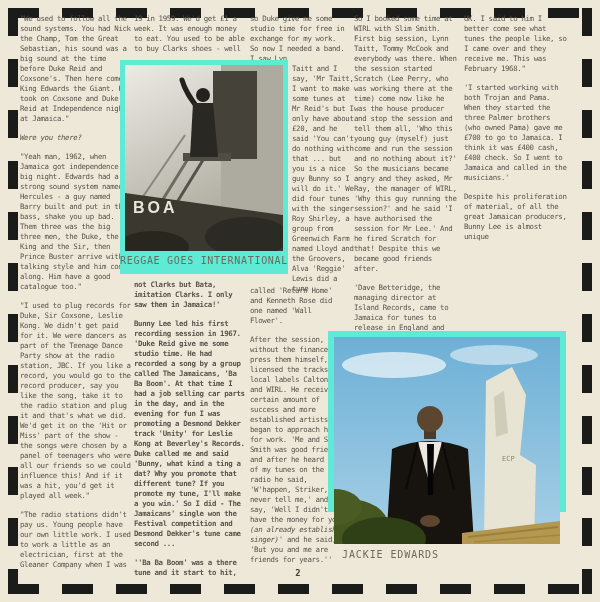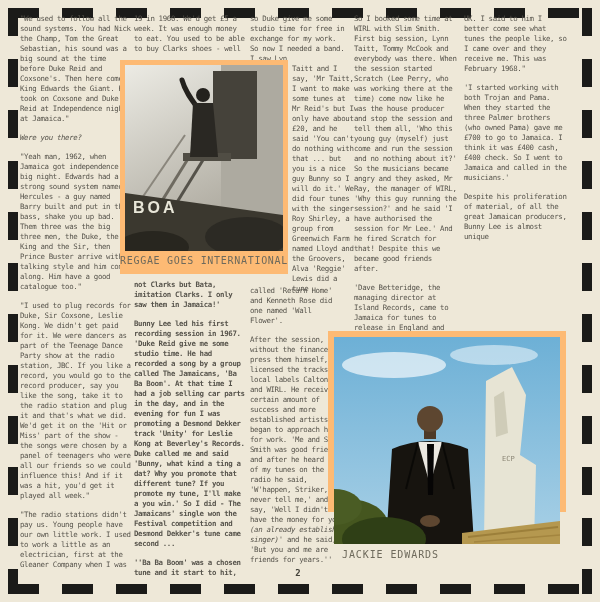--- a/index.html
+++ b/index.html
@@ -31,21 +31,21 @@
   .c1{left:20px;top:14px;width:112px;}
   .c2a{left:134px;top:14px;width:112px;}
   .c2b{left:134px;top:280px;width:114px;font-weight:bold;}
   .c3a{left:250px;top:14px;width:97px;}
   .c3b{left:292px;top:64px;width:64px;}
   .c3c{left:250px;top:286px;width:97px;}
   .c4{left:354px;top:14px;width:104px;}
   .c5{left:464px;top:14px;width:106px;}
 
   
-  .photo-frame{position:absolute;background:#fdba74;z-index:3;}
+  .photo-frame{position:absolute;background:#5eead4;z-index:3;}
   .photo-frame svg{display:block;}
   .caption{
     color:#6e6a5c;font-size:10px;letter-spacing:0.7px;
     line-height:16px;height:16px;overflow:hidden;
   }
   .pf1{left:120px;top:60px;width:168px;height:214px;padding:0;}
   .pf1 svg{margin:5px 5px 2px 5px;}
   .pf1 .caption{text-align:center;}
   .pf2{left:328px;top:331px;width:238px;height:181px;}
   .pf2 svg{margin:6px 6px 2px 6px;}
@@ -68,27 +68,27 @@
 
   <div class="col c1">
     <p>"We used to follow all the sound systems. You had Nick the Champ, Tom the Great Sebastian, his sound was a big sound at the time before Duke Reid and Coxsone's. Then here comes King Edwards the Giant. He took on Coxsone and Duke Reid at Independence night at Jamaica."</p>
     <p class="q">Were you there?</p>
     <p>"Yeah man, 1962, when Jamaica got independence, big night. Edwards had a strong sound system named Hercules - a guy named Barry built and put in the bass, shake you up bad. Them three was the big three men, the Duke, the King and the Sir, then Prince Buster arrive with a talking style and him come along. Him have a good catalogue too."</p>
     <p>"I used to plug records for Duke, Sir Coxsone, Leslie Kong. We didn't get paid for it. We were dancers as part of the Teenage Dance Party show at the radio station, JBC. If you like a record, you would go to the record producer, say you like the song, take it to the radio station and plug it and that's what we did. We'd get it on the 'Hit or Miss' part of the show - the songs were chosen by a panel of teenagers who were all our friends so we could influence this! And if it was a hit, you'd get it played all week."</p>
     <p>"The radio stations didn't pay us. Young people have our own little work. I used to work a little as an electrician, first at the Gleaner Company when I was</p>
   </div>
 
   <div class="col c2a">
-    <p>19 in 1960. We'd get £5 a week. It was enough money to eat. You used to be able to buy Clarks shoes - well</p>
+    <p>19 in 1959. We'd get £1 a week. It was enough money to eat. You used to be able to buy Clarks shoes - well</p>
   </div>
 
   <div class="col c2b">
     <p>not Clarks but Bata, imitation Clarks. I only saw them in Jamaica!'</p>
     <p>Bunny Lee led his first recording session in 1967. 'Duke Reid give me some studio time. He had recorded a song by a group called The Jamaicans, 'Ba Ba Boom'. At that time I had a job selling car parts in the day, and in the evening for fun I was promoting a Desmond Dekker track 'Unity' for Leslie Kong at Beverley's Records. Duke called me and said 'Bunny, what kind a ting a dat? Why you promote that different tune? If you promote my tune, I'll make a you win.' So I did - The Jamaicans' single won the Festival competition and Desmond Dekker's tune came second ...</p>
-    <p>''Ba Ba Boom' was a chosen tune and it start to hit,</p>
+    <p>''Ba Ba Boom' was a there tune and it start to hit,</p>
   </div>
 
   <div class="col c3a">
     <p>so Duke give me some studio time for free in exchange for my work. So now I needed a band. I saw Lyn</p>
   </div>
   <div class="col c3b">
     <p>Taitt and I say, 'Mr Taitt, I want to make some tunes at Mr Reid's but I only have about £20, and he said 'You can't do nothing with that ... but you is a nice guy Bunny so I will do it.' We did four tunes with the singer Roy Shirley, a group from Greenwich Farm named Lloyd and the Groovers, Alva 'Reggie' Lewis did a tune</p>
   </div>
   <div class="col c3c">
     <p>called 'Return Home' and Kenneth Rose did one named 'Wall Flower'.</p>

